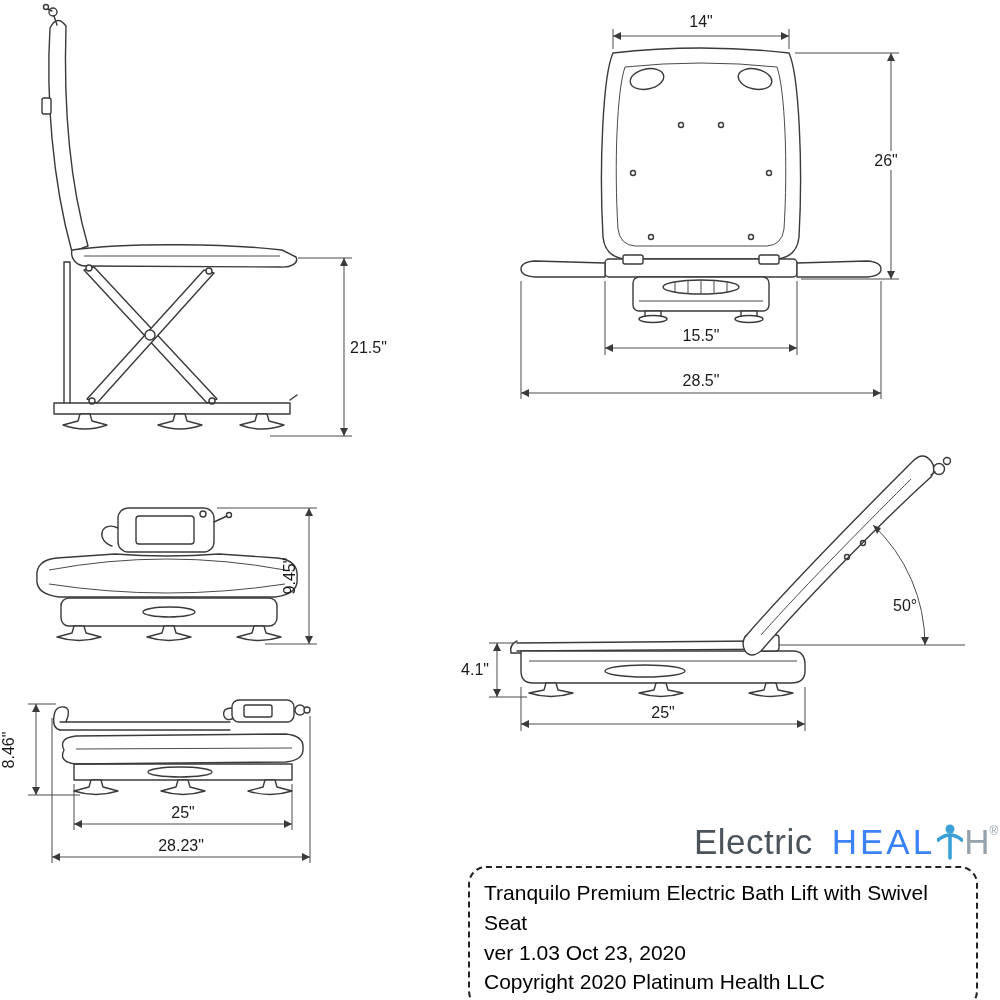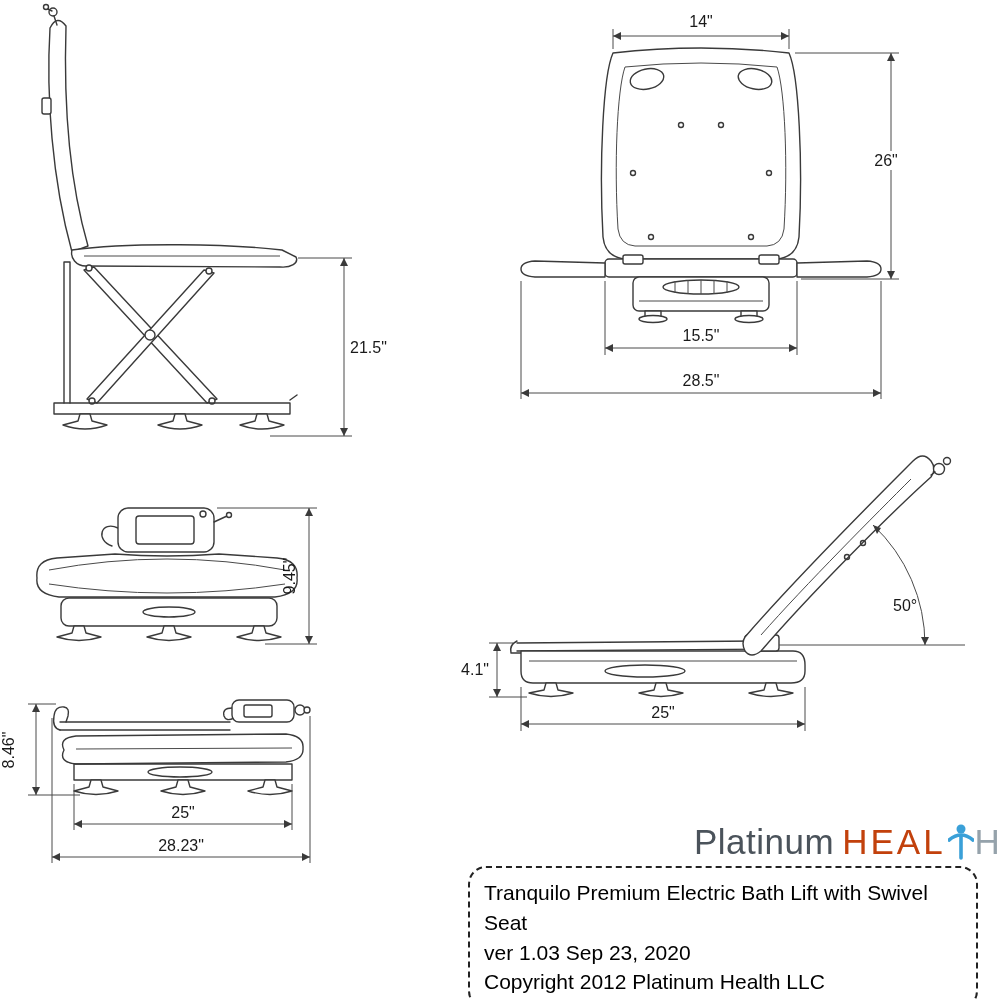--- a/index.html
+++ b/index.html
@@ -11,21 +11,21 @@
   svg{display:block;}
   svg text{font-family:"Liberation Sans",sans-serif;fill:#1a1a1a;}
   .dim-text{font-size:16px;}
   .draw{stroke:#3a3a3a;stroke-width:1.4;fill:none;stroke-linejoin:round;stroke-linecap:round;}
   .draw-f{stroke:#3a3a3a;stroke-width:1.4;fill:#ffffff;stroke-linejoin:round;}
   .thin{stroke:#4a4a4a;stroke-width:1;fill:none;}
   .arr{fill:#3a3a3a;stroke:none;}
   
   #logo{position:absolute;left:694px;top:822px;display:flex;align-items:flex-start;}
   #logo .platinum{font-size:35px;color:#4b535b;letter-spacing:0.5px;}
-  #logo .health{font-size:35px;color:#c2410c;letter-spacing:3px;margin-left:8px;}
+  #logo .health{font-size:35px;color:#3b82f6;letter-spacing:3px;margin-left:19px;}
   #logo .health-end{font-size:35px;color:#95a2ab;}
   #logo .reg{font-size:12px;color:#95a2ab;margin-top:2px;}
   #logo .figure{margin:2px 1px 0 2px;}
   
   #infobox{
     position:absolute;left:468px;top:866px;width:478px;
     border:2.5px dashed #222;border-radius:18px;padding:10px 14px;
     font-size:21px;line-height:1.42;color:#000;background:#fff;
   }
 </style>
@@ -262,32 +262,32 @@
       <g>
         <path class="thin" d="M 76,248 L 76,292 M 360,248 L 360,292 M 76,285 L 360,285"></path>
         <polygon class="arr" points="84,281 84,289 76,285"></polygon>
         <polygon class="arr" points="352,281 352,289 360,285"></polygon>
         <text class="dim-text" x="218" y="279" text-anchor="middle">25"</text>
       </g>
     </svg>
   </div>
 
   <div id="logo">
-    <span class="platinum">Platinum</span>
+    <span class="platinum">Electric</span>
     <span class="health">HEAL</span>
     <span class="figure">
       <svg width="26" height="36" viewBox="0 0 26 36">
         <circle cx="13" cy="5" r="4.5" fill="#3aa0d8"></circle>
         <path d="M 1,16 Q 13,6 25,16" stroke="#3aa0d8" stroke-width="3.6" fill="none" stroke-linecap="round"></path>
         <path d="M 13,12 L 13,34" stroke="#3aa0d8" stroke-width="3.6" fill="none" stroke-linecap="round"></path>
       </svg>
     </span>
     <span class="health-end">H</span>
     <span class="reg">®</span>
   </div>
 
   <div id="infobox">
     <div>Tranquilo Premium Electric Bath Lift with Swivel Seat</div>
-    <div>ver 1.03 Sep 23, 2020</div>
-    <div>Copyright 2012 Platinum Health LLC</div>
+    <div>ver 1.03 Oct 23, 2020</div>
+    <div>Copyright 2020 Platinum Health LLC</div>
   </div>
 
 </div>
 
 </body></html>

